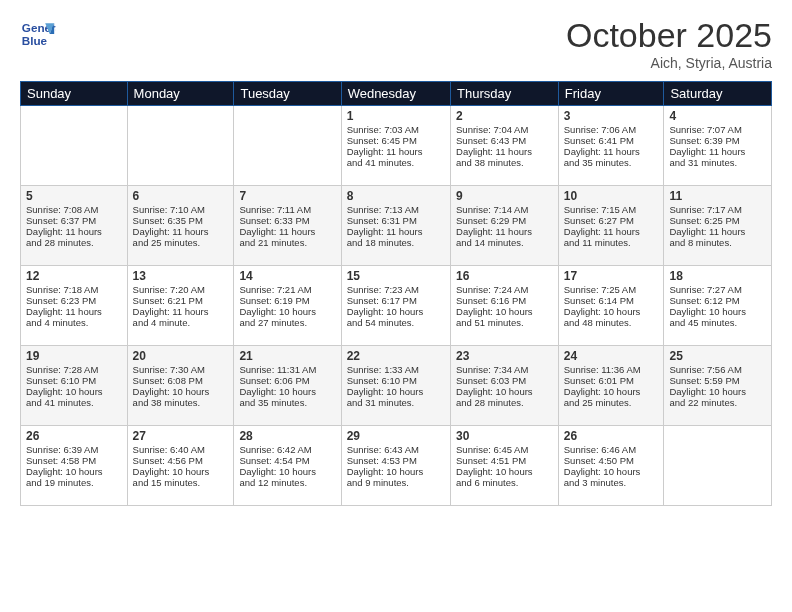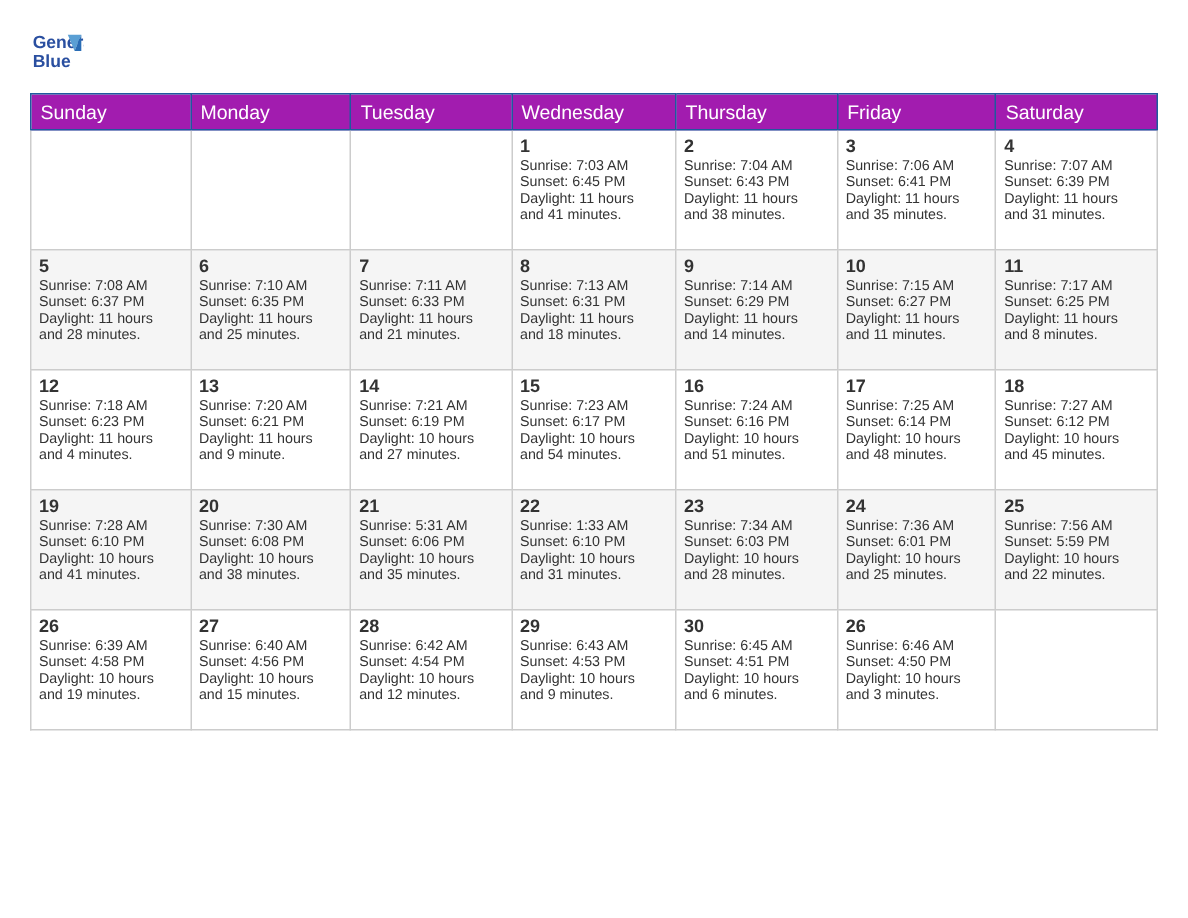--- a/index.html
+++ b/index.html
@@ -41,21 +41,21 @@
     }
     .location {
       font-size: 14px;
       color: #555;
     }
     .calendar {
       width: 100%;
       border-collapse: collapse;
     }
     .calendar th {
-      background: #a21caf;
+      background: #0f172a;
       color: #fff;
       text-align: left;
       padding: 4px 6px;
       font-size: 13px;
       font-weight: normal;
       border: 1px solid #1e5a9e;
     }
     .calendar td {
       vertical-align: top;
       border: 1px solid #ccc;
@@ -88,20 +88,24 @@
 <div class="page">
   <div class="header">
     <div class="logo">
       <svg class="logo-icon" viewBox="0 0 40 40">
         <text x="2" y="18" font-size="13" font-weight="bold" fill="#2a4fa0">General</text>
         <text x="2" y="32" font-size="13" font-weight="bold" fill="#2a4fa0">Blue</text>
         <polygon points="28,8 38,8 33,20" fill="#5a9fd4"></polygon>
         <polygon points="33,20 38,8 38,20" fill="#2a6db5"></polygon>
       </svg>
     </div>
+    <div class="title-block">
+      <div class="month-title">October 2025</div>
+      <div class="location">Aich, Styria, Austria</div>
+    </div>
   </div>
 
   <table class="calendar">
     <thead>
       <tr>
       <th>Sunday</th>
           <th>Monday</th>
           <th>Tuesday</th>
           <th>Wednesday</th>
           <th>Thursday</th>
@@ -200,21 +204,21 @@
             <div>Sunrise: 7:18 AM</div>
             <div>Sunset: 6:23 PM</div>
             <div>Daylight: 11 hours</div>
             <div>and 4 minutes.</div>
           </td>
           <td>
             <span class="day-number">13</span>
             <div>Sunrise: 7:20 AM</div>
             <div>Sunset: 6:21 PM</div>
             <div>Daylight: 11 hours</div>
-            <div>and 9 minute.</div>
+            <div>and 4 minute.</div>
           </td>
           <td>
             <span class="day-number">14</span>
             <div>Sunrise: 7:21 AM</div>
             <div>Sunset: 6:19 PM</div>
             <div>Daylight: 10 hours</div>
             <div>and 27 minutes.</div>
           </td>
           <td>
             <span class="day-number">15</span>
@@ -255,42 +259,42 @@
           </td>
           <td>
             <span class="day-number">20</span>
             <div>Sunrise: 7:30 AM</div>
             <div>Sunset: 6:08 PM</div>
             <div>Daylight: 10 hours</div>
             <div>and 38 minutes.</div>
           </td>
           <td>
             <span class="day-number">21</span>
-            <div>Sunrise: 5:31 AM</div>
+            <div>Sunrise: 11:31 AM</div>
             <div>Sunset: 6:06 PM</div>
             <div>Daylight: 10 hours</div>
             <div>and 35 minutes.</div>
           </td>
           <td>
             <span class="day-number">22</span>
             <div>Sunrise: 1:33 AM</div>
             <div>Sunset: 6:10 PM</div>
             <div>Daylight: 10 hours</div>
             <div>and 31 minutes.</div>
           </td>
           <td>
             <span class="day-number">23</span>
             <div>Sunrise: 7:34 AM</div>
             <div>Sunset: 6:03 PM</div>
             <div>Daylight: 10 hours</div>
             <div>and 28 minutes.</div>
           </td>
           <td>
             <span class="day-number">24</span>
-            <div>Sunrise: 7:36 AM</div>
+            <div>Sunrise: 11:36 AM</div>
             <div>Sunset: 6:01 PM</div>
             <div>Daylight: 10 hours</div>
             <div>and 25 minutes.</div>
           </td>
           <td>
             <span class="day-number">25</span>
             <div>Sunrise: 7:56 AM</div>
             <div>Sunset: 5:59 PM</div>
             <div>Daylight: 10 hours</div>
             <div>and 22 minutes.</div>

